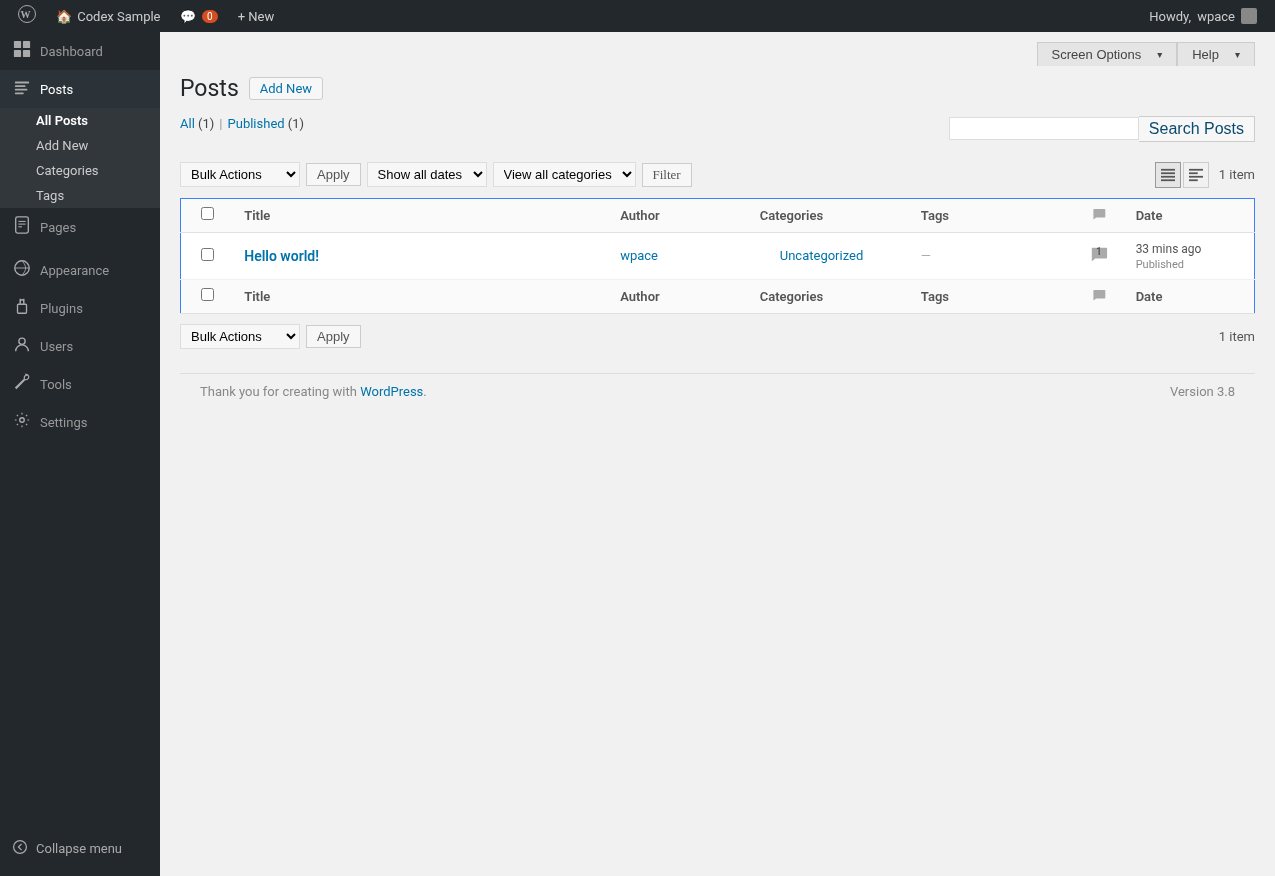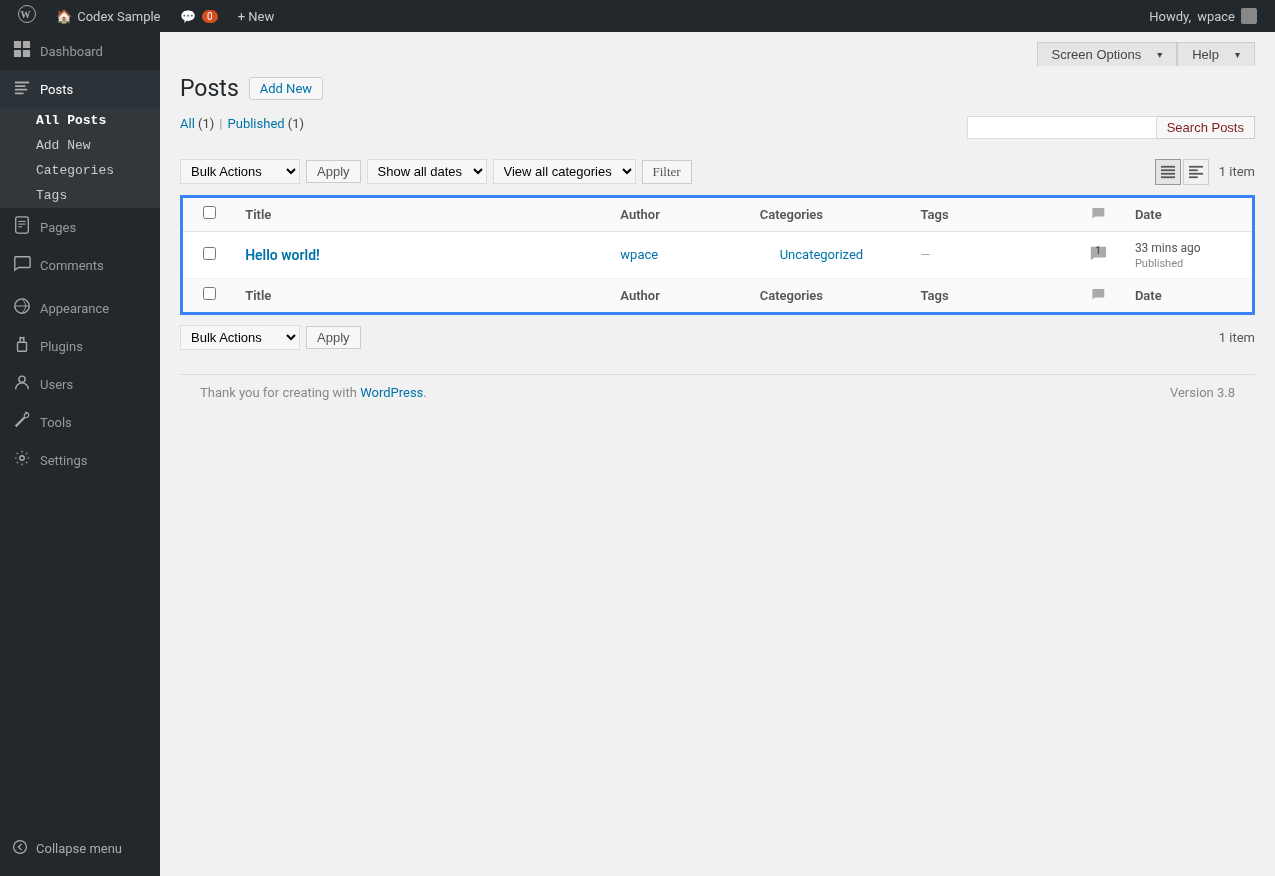--- a/index.html
+++ b/index.html
@@ -53,21 +53,21 @@
       color: #999;
       cursor: pointer;
       font-size: 13px;
       position: relative;
     }
     .menu-item.active-parent { color: #fff; }
     .menu-item .icon { font-size: 16px; width: 20px; text-align: center; }
     .submenu { background: #32373c; }
     .submenu-item {
       display: block; padding: 5px 5px 5px 36px;
-      color: #ccc; cursor: pointer; font-size: 13px; font-family: Liberation Mono, monospace;
+      color: #ccc; cursor: pointer; font-size: 13px;
     }
     .submenu-item.active { color: #fff; font-weight: 600; }
     .menu-separator { height: 5px; }
     .collapse-menu-item {
       display: flex; align-items: center; gap: 8px;
       padding: 8px 10px 8px 12px; color: #999; cursor: pointer; font-size: 13px;
       position: absolute; bottom: 10px; width: 160px;
     }
 
     
@@ -126,23 +126,23 @@
       padding: 3px 6px;
       font-size: 13px;
       width: 190px;
       outline: none;
     }
     .search-posts-btn {
       background: #f7f7f7;
       border: 1px solid #ccc;
       border-left: none;
       padding: 3px 10px;
-      font-size: 13px;
-      cursor: pointer;
-      color: #7f1d1d;
+      font-size: 16px;
+      cursor: pointer;
+      color: #0c4a6e;
     }
 
     
     .tablenav {
       display: flex; align-items: center; gap: 6px;
       margin-bottom: 6px; padding: 4px 0;
       clear: both;
     }
     .tablenav.top { margin-top: 6px; }
     .tablenav-pages-right { margin-left: auto; font-size: 13px; color: #555; }
@@ -195,21 +195,21 @@
       color: #555; font-size: 14px; display: flex; align-items: center; justify-content: center;
       width: 26px; height: 26px;
     }
     .view-btn.active { border-color: #999; background: #e5e5e5; }
 
     
     .wp-list-table {
       width: 100%;
       border-collapse: collapse;
       background: #fff;
-      border: 3px solid #3b82f6;
+      border: 1px solid #3b82f6;
     }
     .wp-list-table th {
       background: #fafafa;
       border-bottom: 1px solid #e1e1e1;
       padding: 8px 10px;
       font-size: 13px;
       font-weight: 600;
       color: #555;
       text-align: left;
     }
@@ -333,28 +333,20 @@
         <svg width="18" height="18" viewBox="0 0 20 20" fill="none">
             <rect x="3" y="1" width="14" height="18" rx="2" stroke="#aaa" stroke-width="1.5"></rect>
             <line x1="6" y1="6" x2="14" y2="6" stroke="#aaa" stroke-width="1.2"></line>
             <line x1="6" y1="9" x2="14" y2="9" stroke="#aaa" stroke-width="1.2"></line>
             <line x1="6" y1="12" x2="10" y2="12" stroke="#aaa" stroke-width="1.2"></line>
           </svg>
       </span>
       <span>Pages</span>
     </div>
 
-    <div class="menu-item">
-      <span class="icon">
-        <svg width="18" height="18" viewBox="0 0 20 20" fill="none">
-            <path d="M2 3h16a1 1 0 011 1v10a1 1 0 01-1 1H6l-4 3V4a1 1 0 011-1z" stroke="#aaa" stroke-width="1.5"></path>
-          </svg>
-      </span>
-      <span>Comments</span>
-    </div>
 
     <div class="menu-separator"></div>
 
     <div class="menu-item">
       <span class="icon">
         <svg width="18" height="18" viewBox="0 0 20 20" fill="none">
             <circle cx="10" cy="10" r="8" stroke="#aaa" stroke-width="1.5"></circle>
             <path d="M10 2c0 0 4 4 4 8s-4 8-4 8" stroke="#aaa" stroke-width="1" fill="none"></path>
             <line x1="2" y1="10" x2="18" y2="10" stroke="#aaa" stroke-width="1"></line>
           </svg>

